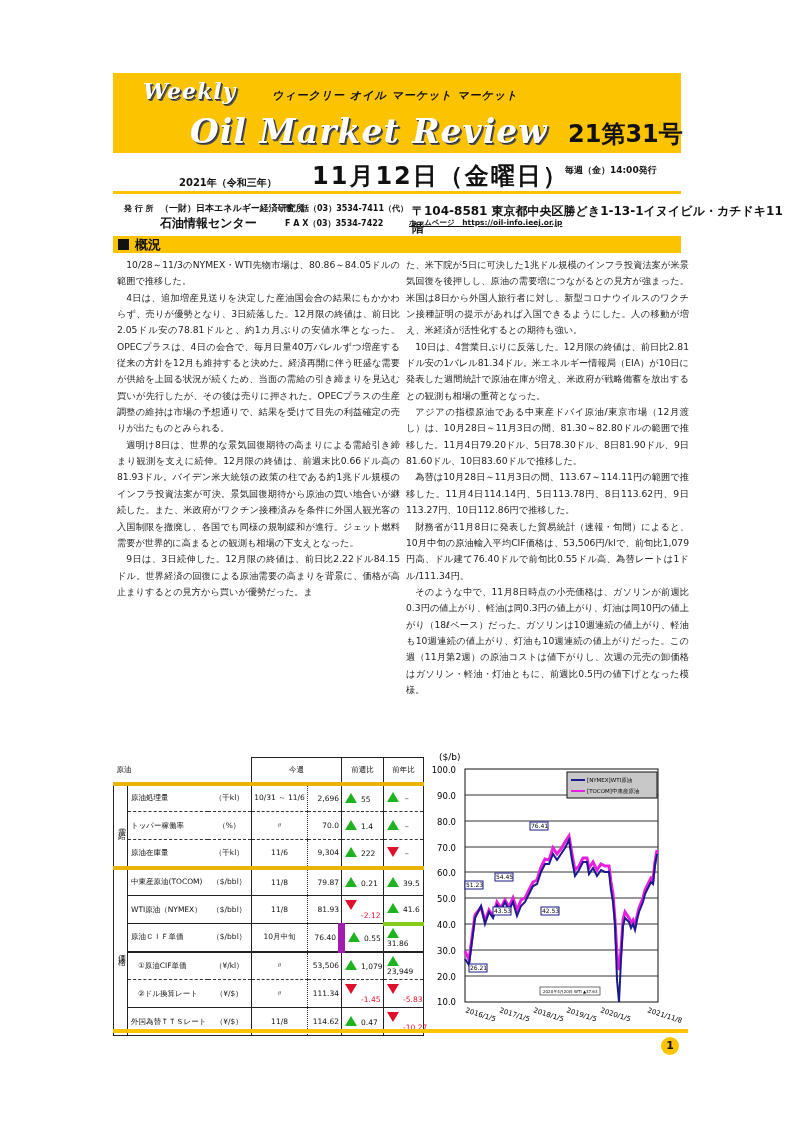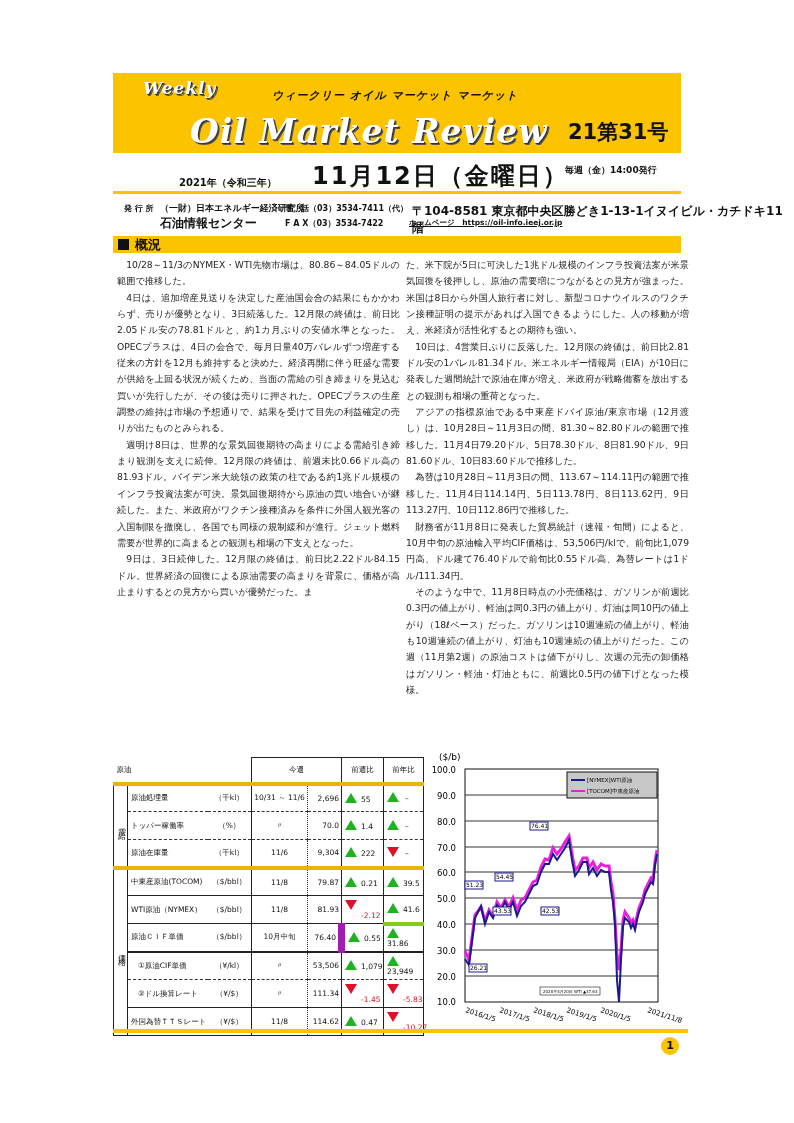--- a/index.html
+++ b/index.html
@@ -1,23 +1,23 @@
 <!DOCTYPE html>
 <html><head>
 <meta charset="utf-8">
 <style>
   * { box-sizing: border-box; margin: 0; padding: 0; }
   html, body { width: 794px; height: 1123px; background: #ffffff; }
   body { position: relative; font-family: "DejaVu Sans", sans-serif; color: #111; overflow: hidden; }
 
   .banner { position: absolute; left: 113px; top: 73px; width: 568px; height: 80px; background: #fcc300; }
-  .weekly { position: absolute; left: 143px; top: 78px; font-family: "DejaVu Serif", serif; font-style: italic; font-weight: bold; font-size: 17px; color: #fff; text-shadow: 1px 1px 0 #333, 2px 2px 0 #555; letter-spacing: 1px; }
+  .weekly { position: absolute; left: 143px; top: 78px; font-family: "DejaVu Serif", serif; font-style: italic; font-weight: bold; font-size: 22px; color: #fff; text-shadow: 1px 1px 0 #333, 2px 2px 0 #555; letter-spacing: 1px; }
   .kana-title { position: absolute; left: 272px; top: 88px; font-size: 11px; font-style: italic; font-weight: bold; color: #111; letter-spacing: 1px; }
   .omr { position: absolute; left: 190px; top: 112px; font-family: "DejaVu Serif", serif; font-style: italic; font-weight: bold; font-size: 33px; color: #fff; text-shadow: 1px 1px 0 #333, 2px 2px 0 #555; letter-spacing: 1px; }
-  .issue { position: absolute; left: 568px; top: 118px; font-size: 21px; font-weight: bold; color: #111; }
+  .issue { position: absolute; left: 568px; top: 118px; font-size: 24px; font-weight: bold; color: #111; }
 
   .year { position: absolute; left: 179px; top: 176px; font-size: 10px; font-weight: bold; }
   .date { position: absolute; left: 312px; top: 160px; font-size: 24px; font-weight: bold; letter-spacing: 2px; }
   .weekly-note { position: absolute; left: 565px; top: 164px; font-size: 9px; font-weight: bold; }
   .rule-yellow { position: absolute; left: 113px; top: 191px; width: 568px; height: 3px; background: #fcc300; }
 
   .pub-label { position: absolute; left: 124px; top: 203px; font-size: 8px; font-weight: bold; }
   .pub-org { position: absolute; left: 160px; top: 202px; font-size: 9px; font-weight: bold; }
   .pub-center { position: absolute; left: 160px; top: 215px; font-size: 12px; font-weight: bold; }
   .tel { position: absolute; left: 285px; top: 203px; font-size: 8px; font-weight: bold; }

